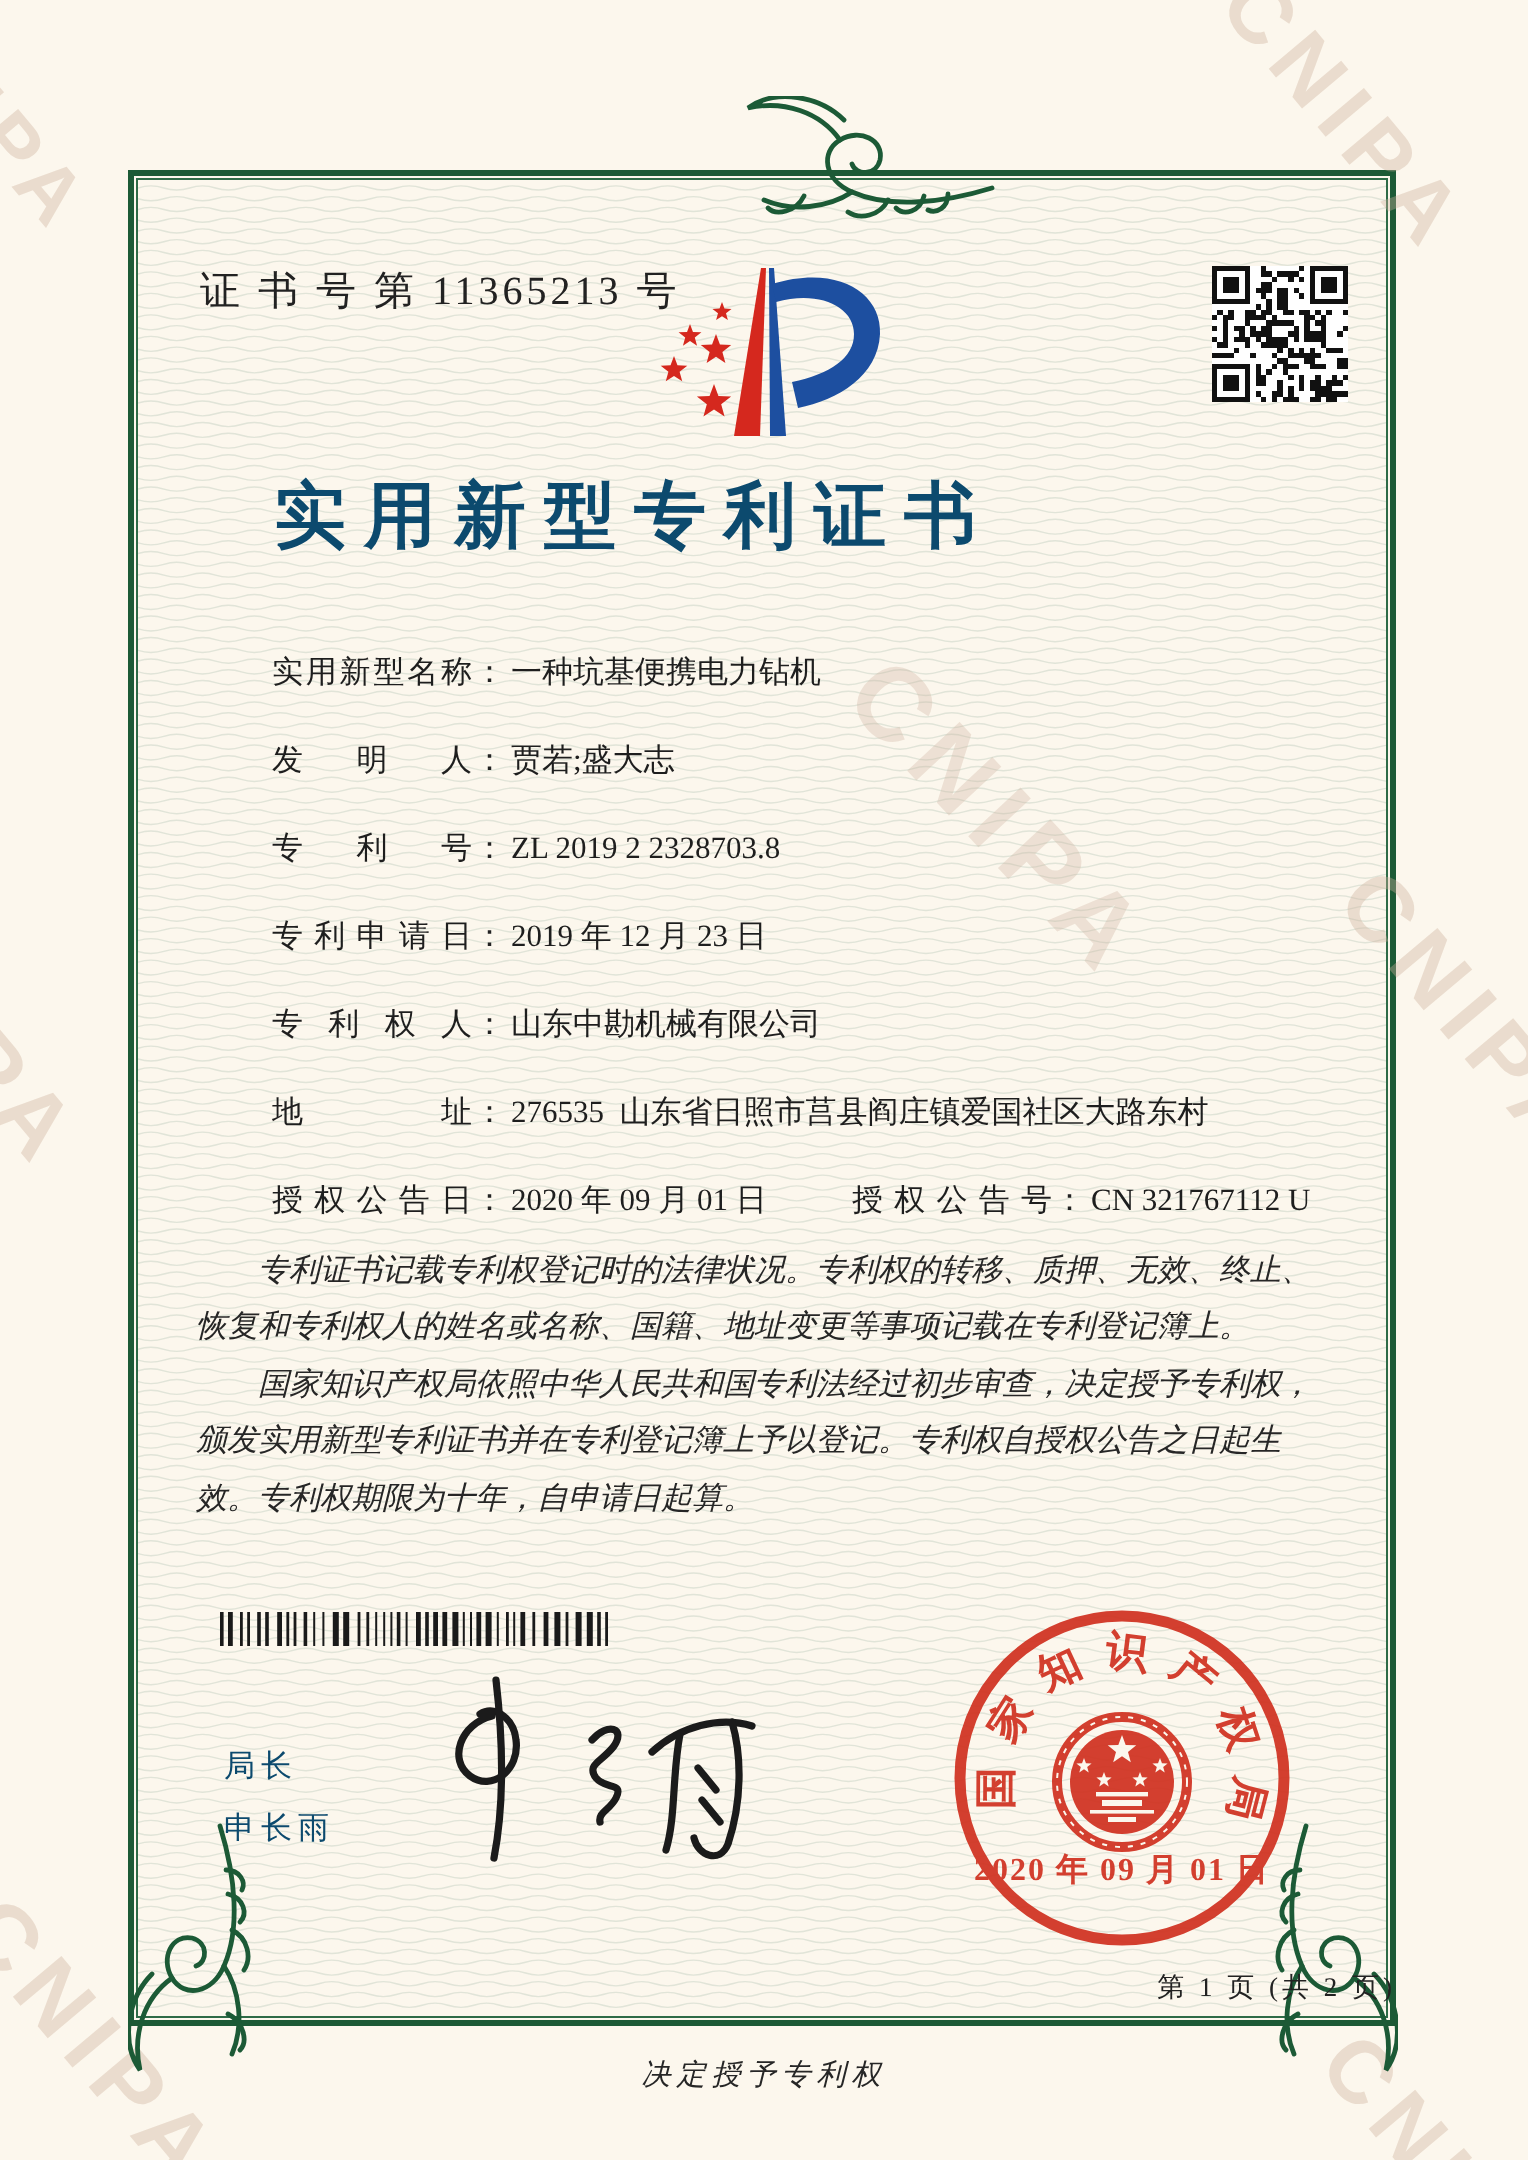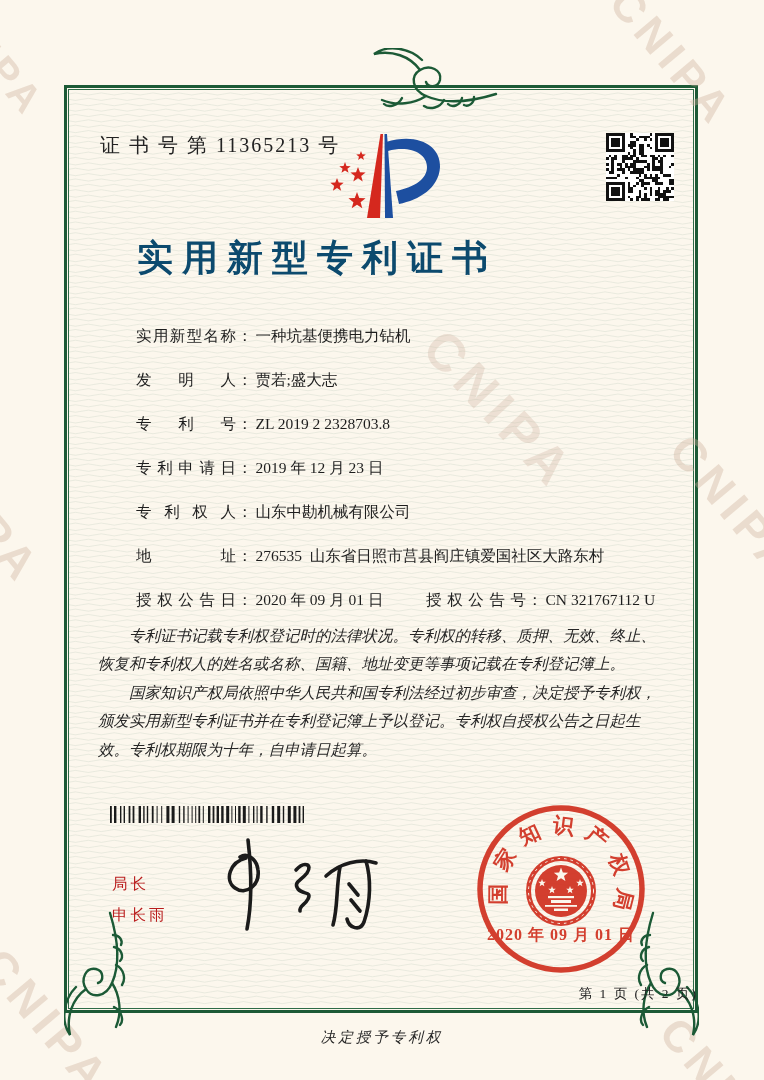--- a/index.html
+++ b/index.html
@@ -36,21 +36,21 @@
   .flabel{display:inline-block;width:100px;text-align:justify;text-align-last:justify;
           vertical-align:top;color:#1e1e1e;}
   .fcolon{margin:0 3px 0 1px;}
   .fvalue{white-space:pre;color:#1e1e1e;}
   .g2{position:absolute;left:290px;top:0;}
   .body-text{position:absolute;left:98px;top:622px;width:568px;z-index:2;font-size:15.5px;
              line-height:28.4px;font-style:italic;color:#262626;}
   .body-text p{margin:0;text-indent:2em;}
   .barcode{position:absolute;left:110px;top:806px;width:194px;height:17px;z-index:2;}
   .signer{position:absolute;left:112px;top:868px;z-index:2;font-size:15.5px;letter-spacing:3px;
-          line-height:31px;color:#b91c1c;}
+          line-height:31px;color:#0c4a6e;}
   .signature{position:absolute;left:208px;top:836px;width:200px;height:100px;z-index:3;}
   .seal{position:absolute;left:473px;top:801px;width:176px;height:176px;z-index:3;opacity:.92;}
   .seal svg{position:absolute;inset:0;}
   .seal-date{position:absolute;left:0;right:0;top:124px;text-align:center;font-size:16px;
              font-weight:bold;color:#d0301f;letter-spacing:1px;white-space:pre;}
   .page-num{position:absolute;left:64px;top:985px;width:634px;text-align:right;font-size:13.5px;
             letter-spacing:2px;z-index:2;color:#222;}
   .cont-note{position:absolute;left:0;top:1028px;width:764px;text-align:center;font-size:14.5px;
              letter-spacing:3px;font-style:italic;z-index:2;color:#262626;}
 </style>

